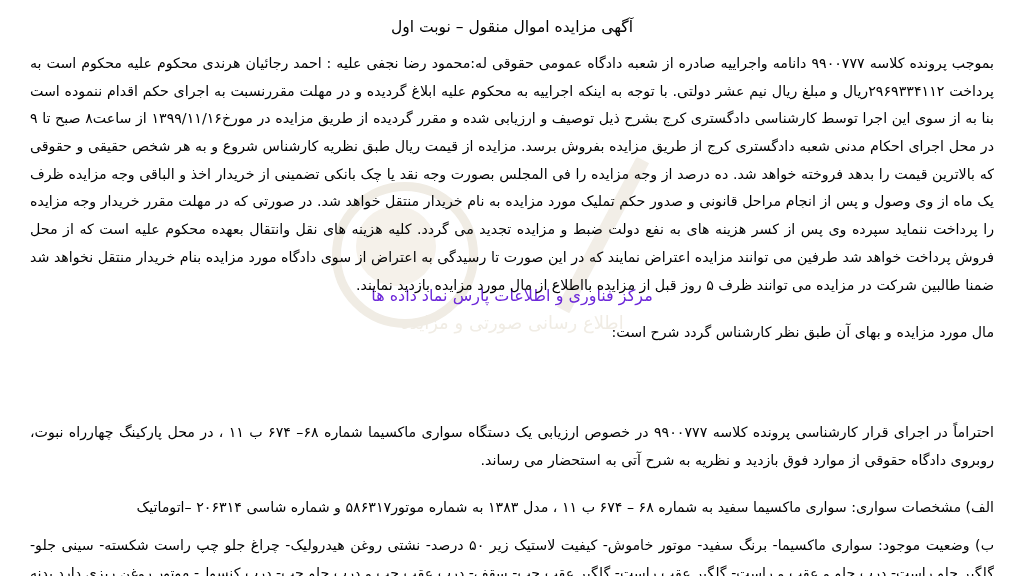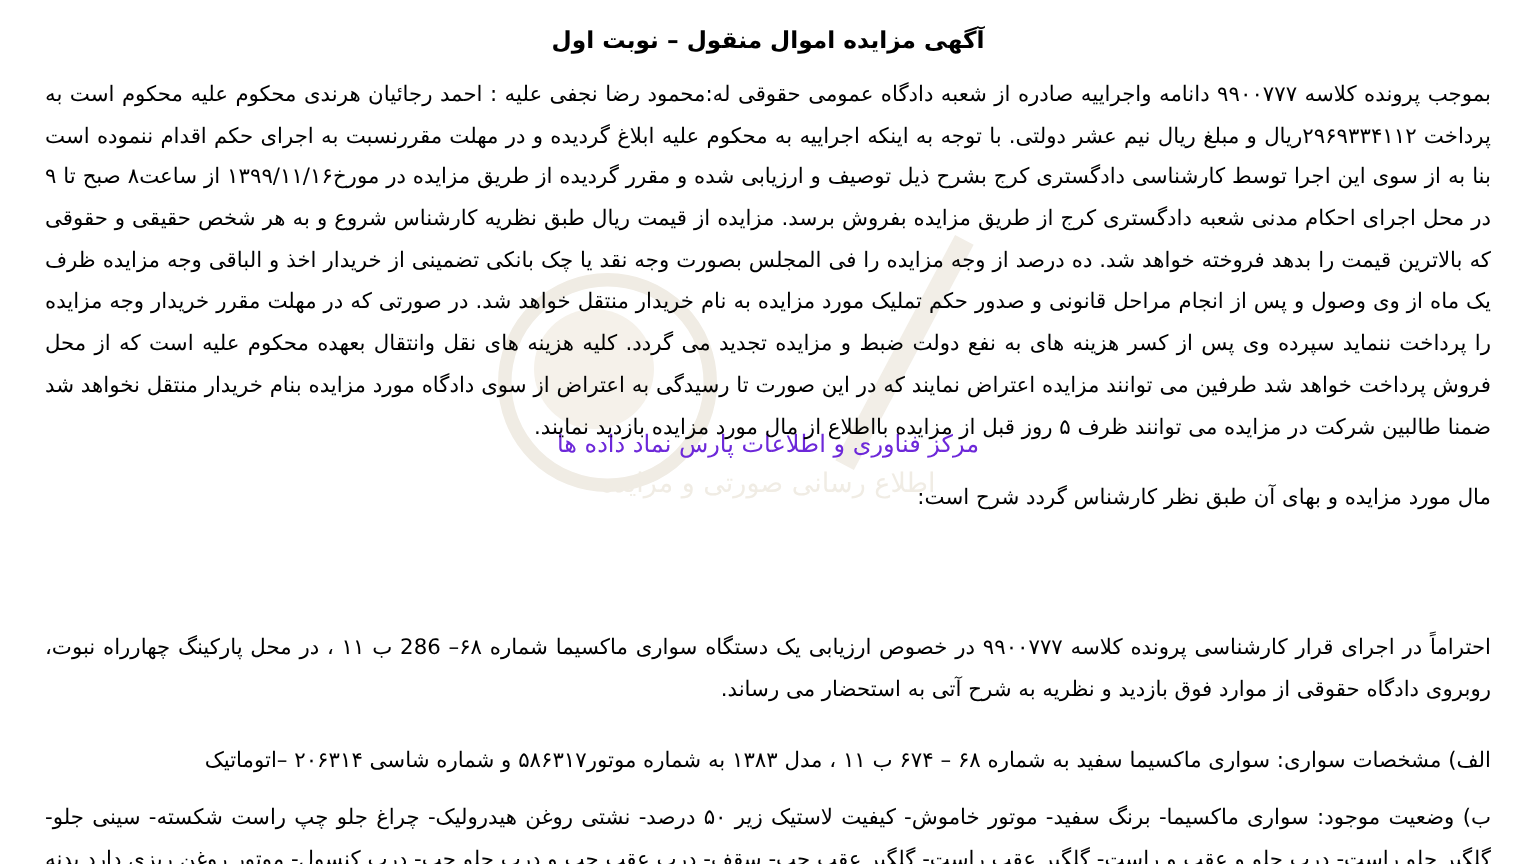--- a/index.html
+++ b/index.html
@@ -95,21 +95,21 @@
   .page {
     position: relative;
     z-index: 1;
     padding: 16px 30px 10px 30px;
     box-sizing: border-box;
     height: 100%;
   }
 
   .doc-title {
     text-align: center;
-    font-weight: bold;
+    font-weight: normal;
     font-size: 15.5px;
     margin: 2px 0 14px 0;
     letter-spacing: 0px;
   }
 
   .para {
     font-size: 14.2px;
     line-height: 1.95;
     text-align: justify;
     text-justify: inter-word;
@@ -146,21 +146,21 @@
   <div class="doc-title">آگهی مزایده اموال  منقول –  نوبت  اول</div>
 
   <div class="para-block">
     <p class="para">بموجب پرونده کلاسه ۹۹۰۰۷۷۷ دانامه واجراییه صادره از شعبه  دادگاه عمومی حقوقی  له:محمود رضا نجفی  علیه : احمد  رجائیان هرندی  محکوم علیه محکوم است به پرداخت ۲۹۶۹۳۳۴۱۱۲ریال و مبلغ ریال  نیم عشر دولتی. با توجه به اینکه اجراییه به محکوم علیه ابلاغ گردیده و در مهلت مقررنسبت به اجرای حکم اقدام ننموده است بنا به  از سوی این اجرا توسط کارشناسی دادگستری کرج بشرح ذیل توصیف و ارزیابی شده و مقرر گردیده از طریق مزایده در مورخ۱۳۹۹/۱۱/۱۶ از ساعت۸ صبح تا  ۹ در محل اجرای احکام مدنی شعبه دادگستری کرج از طریق مزایده بفروش برسد. مزایده از قیمت  ریال  طبق نظریه کارشناس شروع و به هر شخص حقیقی و حقوقی که بالاترین قیمت را بدهد فروخته خواهد شد. ده درصد از وجه مزایده را فی المجلس بصورت وجه نقد یا چک بانکی تضمینی از خریدار اخذ و الباقی وجه مزایده ظرف یک ماه از وی وصول و پس از انجام مراحل قانونی و صدور حکم تملیک مورد مزایده به نام خریدار منتقل خواهد شد. در صورتی که در مهلت مقرر خریدار وجه مزایده را پرداخت ننماید سپرده وی پس از کسر هزینه های به نفع دولت ضبط و مزایده تجدید می گردد. کلیه هزینه های نقل وانتقال بعهده محکوم علیه است که از محل فروش پرداخت خواهد شد طرفین    می توانند مزایده اعتراض نمایند که در این صورت تا رسیدگی به اعتراض از سوی دادگاه مورد مزایده بنام خریدار منتقل نخواهد شد ضمنا طالبین شرکت در مزایده می توانند ظرف ۵ روز قبل از مزایده بااطلاع از مال مورد مزایده بازدید نمایند.</p>
   </div>
 
   <div class="short-line">مال مورد مزایده و بهای آن طبق نظر کارشناس گردد شرح است:</div>
 
   <div class="gap-lg"></div>
 
-  <p class="para">احتراماً در اجرای قرار کارشناسی پرونده کلاسه ۹۹۰۰۷۷۷ در خصوص ارزیابی یک دستگاه سواری ماکسیما شماره ۶۸– 286 ب ۱۱ ، در محل پارکینگ چهارراه نبوت، روبروی دادگاه حقوقی از موارد فوق بازدید و نظریه به شرح آتی به استحضار می رساند.</p>
+  <p class="para">احتراماً در اجرای قرار کارشناسی پرونده کلاسه ۹۹۰۰۷۷۷ در خصوص ارزیابی یک دستگاه سواری ماکسیما شماره ۶۸– ۶۷۴ ب ۱۱ ، در محل پارکینگ چهارراه نبوت، روبروی دادگاه حقوقی از موارد فوق بازدید و نظریه به شرح آتی به استحضار می رساند.</p>
 
   <div class="gap-sm"></div>
 
   <p class="para">الف) مشخصات سواری: سواری ماکسیما سفید به شماره ۶۸ – ۶۷۴ ب ۱۱ ، مدل ۱۳۸۳ به شماره موتور۵۸۶۳۱۷  و شماره شاسی ۲۰۶۳۱۴ –اتوماتیک</p>
 
   <p class="para">ب) وضعیت موجود:  سواری ماکسیما- برنگ سفید- موتور خاموش- کیفیت لاستیک زیر ۵۰ درصد- نشتی روغن هیدرولیک- چراغ جلو چپ راست شکسته- سینی جلو- گلگیر جلو راست- درب جلو و عقب و راست- گلگیر عقب راست- گلگیر عقب چپ- سقف- درب عقب چپ و درب جلو چپ- درب کنسول- موتور روغن ریزی دارد بدنه رنگ دارد و نیاز به مرمت و بازسازی دارد. ج ) اظهار نظر:  قیمت پایه این خودرو با احتساب مدل ۱۳۸۳ و صرف نظر از هزینه پارکینگ و خلافی و بیمه شخص ثالث به مبلغ ۲/۷۰۰/۰۰۰/۰۰۰  ریال</p>
 
 </div>
 
 </body></html>

